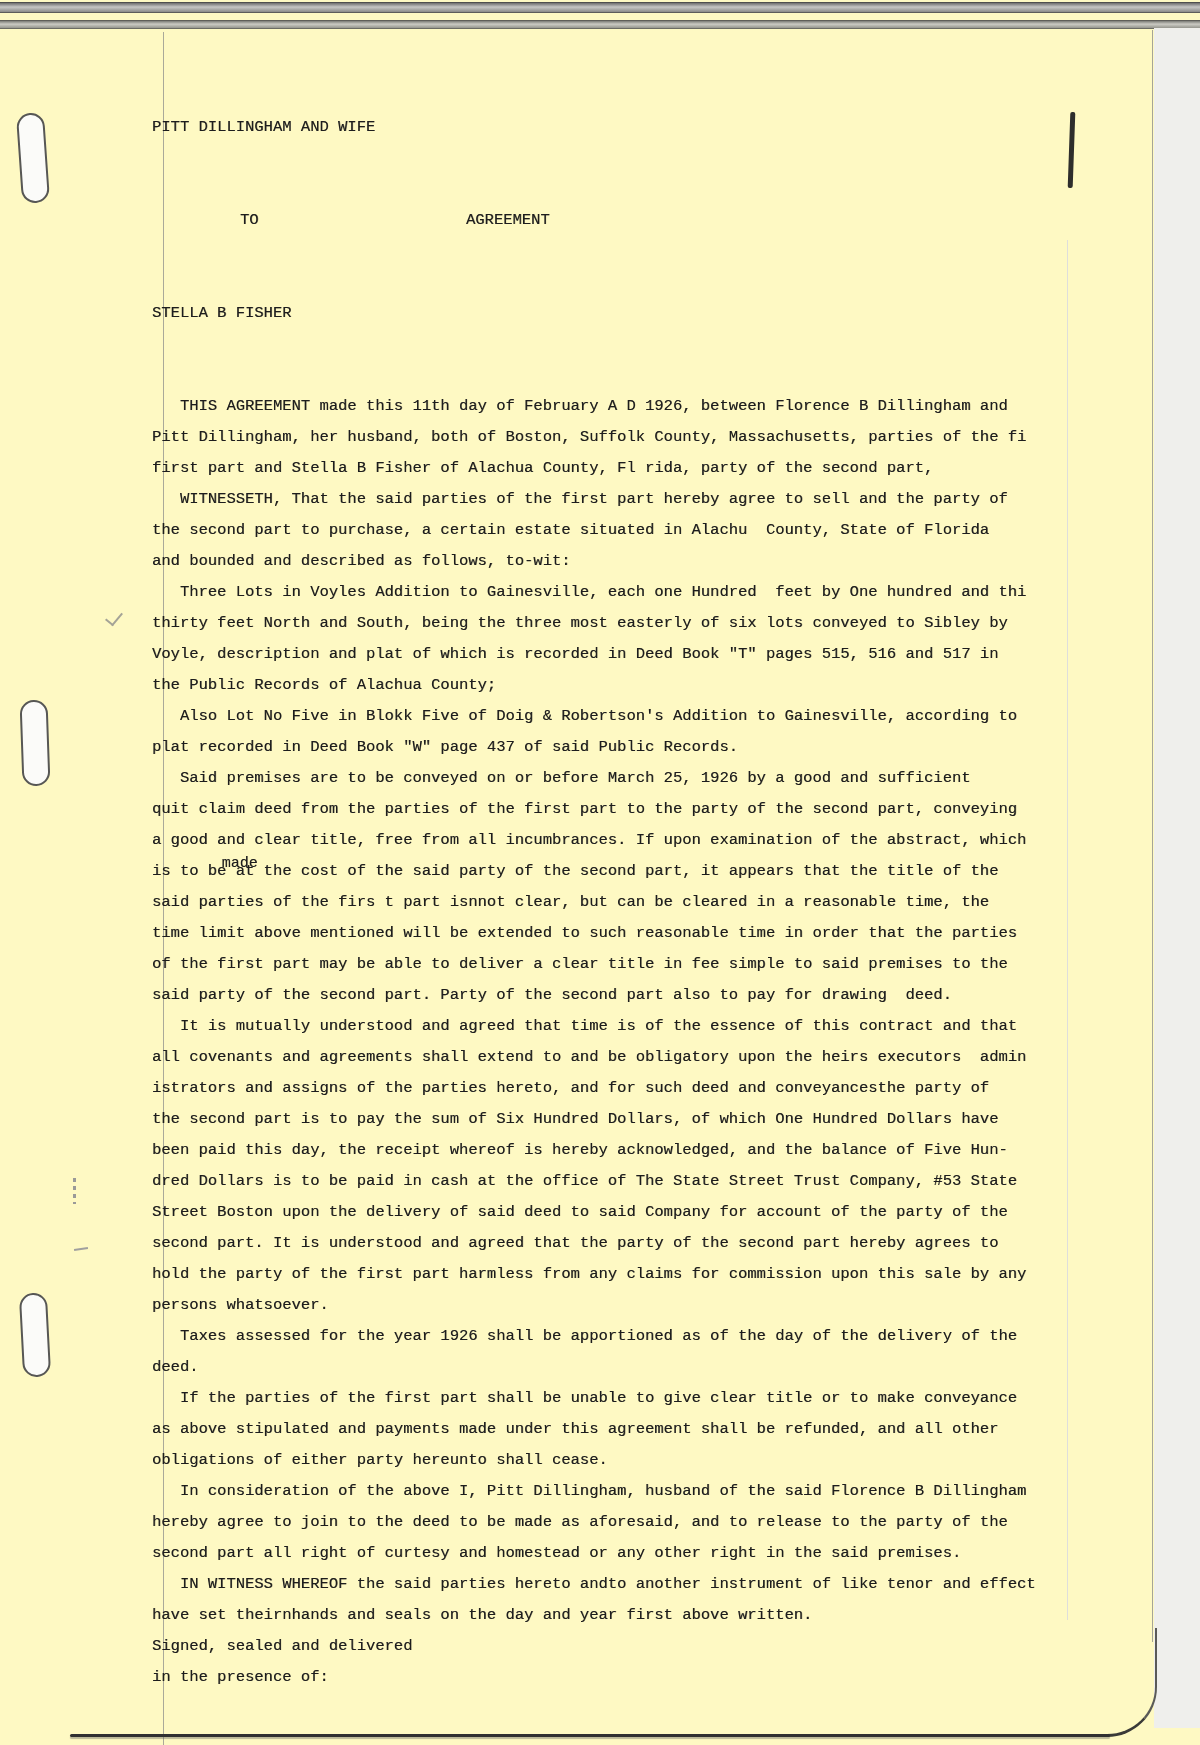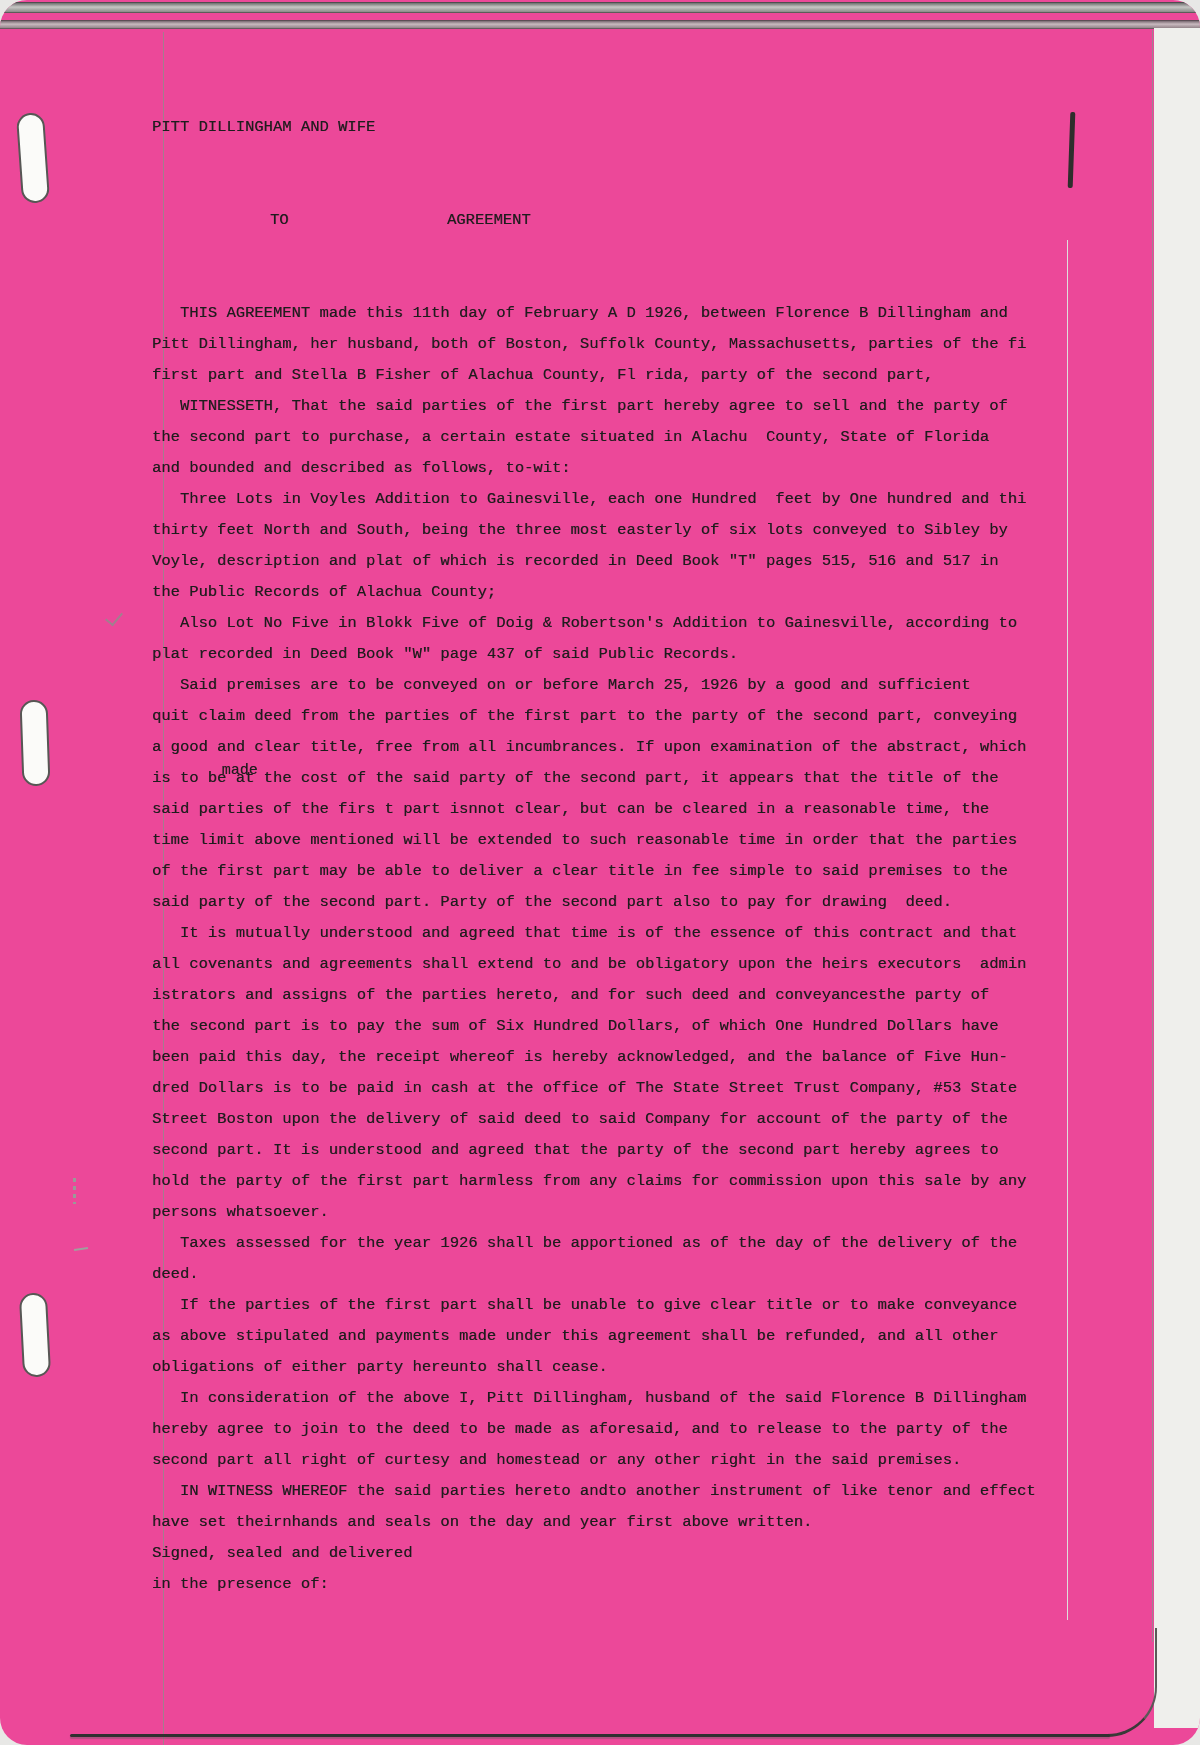--- a/index.html
+++ b/index.html
@@ -1,21 +1,20 @@
 <!DOCTYPE html>
 <html><head>
 <meta charset="utf-8">
 <style>
   html,body { margin:0; padding:0; background:#e8e8e6; }
   .page {
     position:relative; width:1200px; height:1745px;
-    background:#ec4899; overflow:hidden;
+    background:#fef9c3; overflow:hidden;
     font-family:"Liberation Mono","DejaVu Sans Mono",monospace;
     color:#1d1d1d;
-    border-radius:27px;
   }
   
   .scan-band { position:absolute; left:0; width:100%;
     background:linear-gradient(#6e6e6e,#c6c6c4 45%,#8a8a88);
     border-top:1px solid #4e4e4e; border-bottom:1px solid #5c5c5a; }
   .band1 { top:2px;  height:9px; }
   .band2 { top:20px; height:7px; opacity:.9; }
 
   
   .rule-left  { position:absolute; left:163px; top:32px; width:1px; height:1713px; background:#8d8d8b; opacity:.75; }
@@ -42,22 +41,22 @@
     border-bottom:2px solid #8e8e8c; border-left:2px solid #8e8e8c; transform:rotate(-50deg); opacity:.8; }
 
   
   .doc-text {
     position:absolute; left:152px; top:50px; width:930px;
     font-size:15.5px; line-height:31px; white-space:pre;
     text-shadow:0.4px 0 rgba(10,10,10,.5);
   }
   .line { height:31px; }
   .hdr-line2 { position:relative; }
-  .hdr-to    { position:absolute; left:88px;margin-left:30px; }
-  .hdr-title { position:absolute; left:295px; }
+  .hdr-to    { position:absolute; left:88px; }
+  .hdr-title { position:absolute; left:314px; }
   .ins { position:relative; display:inline-block; width:0; overflow:visible; vertical-align:baseline; }
   .ins-word { position:absolute; left:-14px; top:-27px; font-size:15px; white-space:pre; }
 </style>
 </head>
 <body>
 
 <div class="page">
 
   <div class="scan-band band1"></div>
   <div class="scan-band band2"></div>
@@ -74,17 +73,18 @@
   <div class="hole hole3"></div>
 
   <div class="ink-topright"></div>
   <div class="pencil-1"></div>
   <div class="pencil-2"></div>
   <div class="pencil-check"></div>
 
   <div class="doc-text">
     <div class="line">PITT DILLINGHAM AND WIFE</div>
     <div class="line hdr-line2"><span class="hdr-to">TO</span><span class="hdr-title">AGREEMENT</span></div>
+    <div class="line">STELLA B FISHER</div>
     <div><div class="line">   THIS AGREEMENT made this 11th day of February A D 1926, between Florence B Dillingham and</div><div class="line">Pitt Dillingham, her husband, both of Boston, Suffolk County, Massachusetts, parties of the fi</div><div class="line">first part and Stella B Fisher of Alachua County, Fl rida, party of the second part,</div><div class="line">   WITNESSETH, That the said parties of the first part hereby agree to sell and the party of</div><div class="line">the second part to purchase, a certain estate situated in Alachu  County, State of Florida</div><div class="line">and bounded and described as follows, to-wit:</div><div class="line">   Three Lots in Voyles Addition to Gainesville, each one Hundred  feet by One hundred and thi</div><div class="line">thirty feet North and South, being the three most easterly of six lots conveyed to Sibley by</div><div class="line">Voyle, description and plat of which is recorded in Deed Book "T" pages 515, 516 and 517 in</div><div class="line">the Public Records of Alachua County;</div><div class="line">   Also Lot No Five in Blokk Five of Doig &amp; Robertson's Addition to Gainesville, according to</div><div class="line">plat recorded in Deed Book "W" page 437 of said Public Records.</div><div class="line">   Said premises are to be conveyed on or before March 25, 1926 by a good and sufficient</div><div class="line">quit claim deed from the parties of the first part to the party of the second part, conveying</div><div class="line">a good and clear title, free from all incumbrances. If upon examination of the abstract, which</div><div class="line">is to be <span class="ins"><span class="ins-word">made</span></span>at the cost of the said party of the second part, it appears that the title of the</div><div class="line">said parties of the firs t part isnnot clear, but can be cleared in a reasonable time, the</div><div class="line">time limit above mentioned will be extended to such reasonable time in order that the parties</div><div class="line">of the first part may be able to deliver a clear title in fee simple to said premises to the</div><div class="line">said party of the second part. Party of the second part also to pay for drawing  deed.</div><div class="line">   It is mutually understood and agreed that time is of the essence of this contract and that</div><div class="line">all covenants and agreements shall extend to and be obligatory upon the heirs executors  admin</div><div class="line">istrators and assigns of the parties hereto, and for such deed and conveyancesthe party of</div><div class="line">the second part is to pay the sum of Six Hundred Dollars, of which One Hundred Dollars have</div><div class="line">been paid this day, the receipt whereof is hereby acknowledged, and the balance of Five Hun-</div><div class="line">dred Dollars is to be paid in cash at the office of The State Street Trust Company, #53 State</div><div class="line">Street Boston upon the delivery of said deed to said Company for account of the party of the</div><div class="line">second part. It is understood and agreed that the party of the second part hereby agrees to</div><div class="line">hold the party of the first part harmless from any claims for commission upon this sale by any</div><div class="line">persons whatsoever.</div><div class="line">   Taxes assessed for the year 1926 shall be apportioned as of the day of the delivery of the</div><div class="line">deed.</div><div class="line">   If the parties of the first part shall be unable to give clear title or to make conveyance</div><div class="line">as above stipulated and payments made under this agreement shall be refunded, and all other</div><div class="line">obligations of either party hereunto shall cease.</div><div class="line">   In consideration of the above I, Pitt Dillingham, husband of the said Florence B Dillingham</div><div class="line">hereby agree to join to the deed to be made as aforesaid, and to release to the party of the</div><div class="line">second part all right of curtesy and homestead or any other right in the said premises.</div><div class="line">   IN WITNESS WHEREOF the said parties hereto andto another instrument of like tenor and effect</div><div class="line">have set theirnhands and seals on the day and year first above written.</div><div class="line">Signed, sealed and delivered</div><div class="line">in the presence of:</div></div>
     
   </div>
 
 </div>
 
 </body></html>

